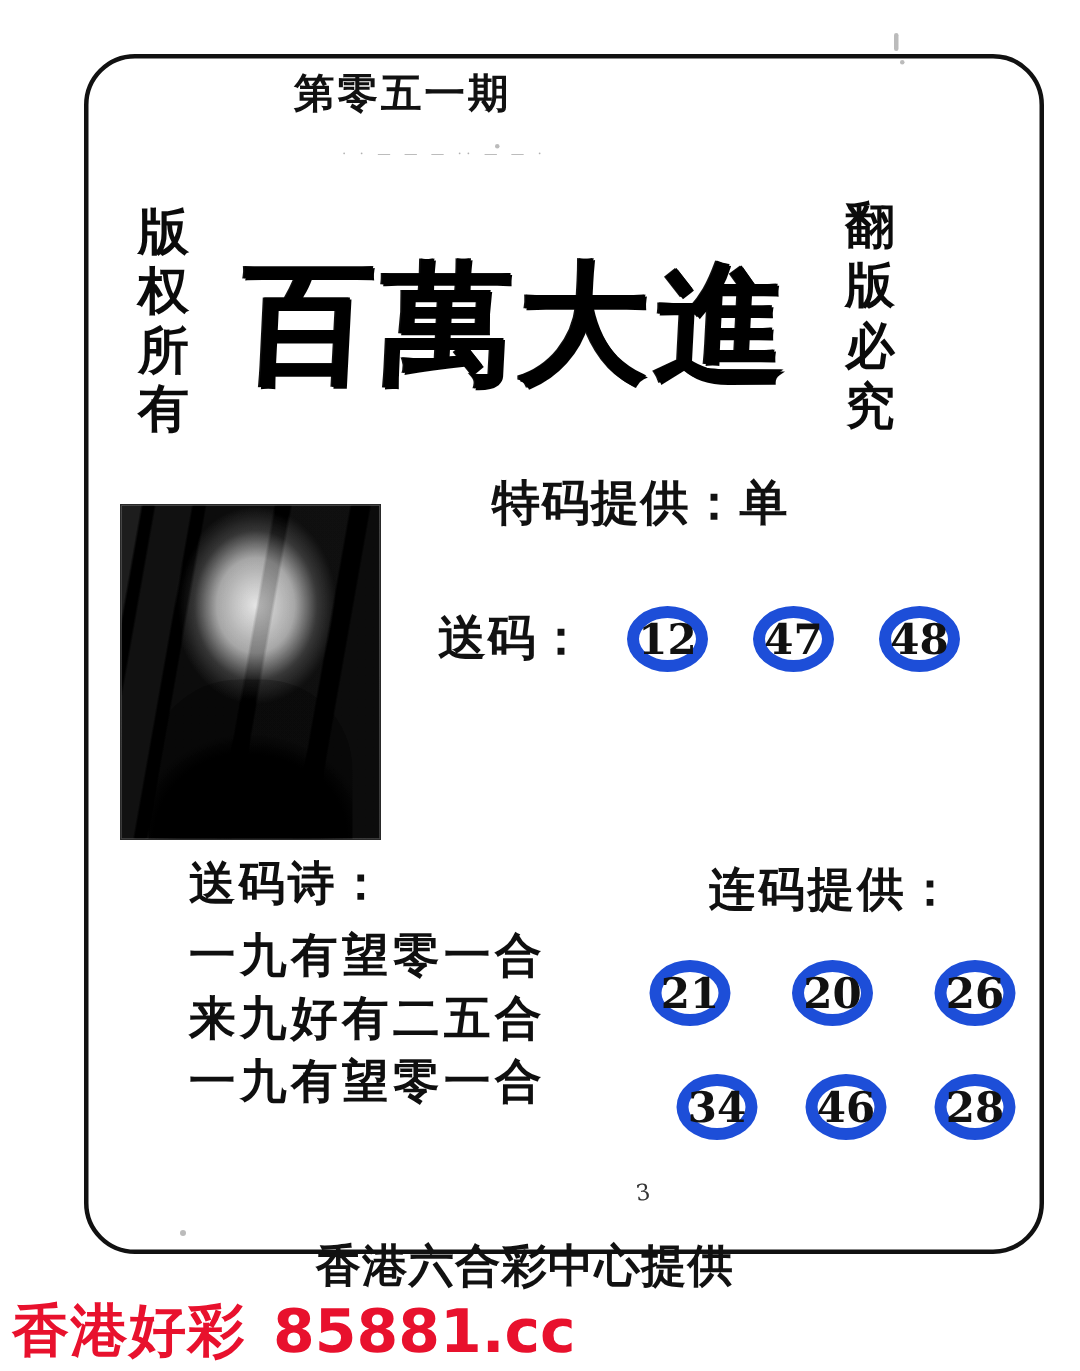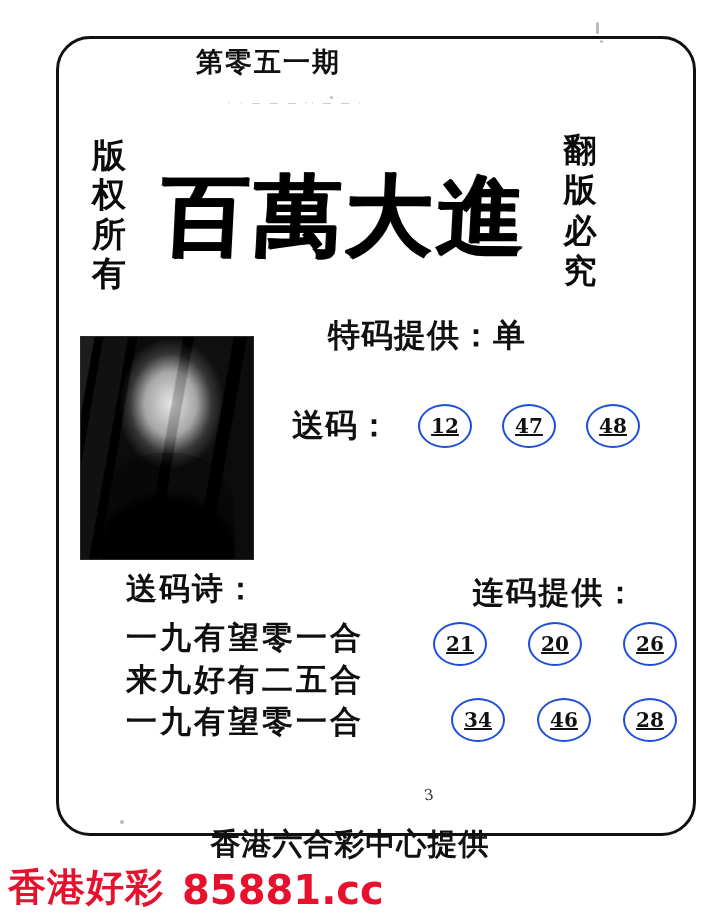--- a/index.html
+++ b/index.html
@@ -153,28 +153,27 @@
     font-weight: bold;
     color: #111;
     letter-spacing: 1px;
   }
   .ball {
     display: inline-flex;
     align-items: center;
     justify-content: center;
     width: 54px;
     height: 44px;
-    border: 2px solid #1d4ed8;
+    border: 8px solid #1d4ed8;
     border-radius: 50%;
-    font-size: 20px;
+    font-size: 28px;
     font-weight: bold;
     color: #111;
     margin: 0 3px;
     box-sizing: border-box;
-    text-decoration: underline;
   }
 
   .row-zodiac {
     position: absolute;
     left: 292px;
     top: 492px;
     font-size: 32px;
     font-weight: bold;
     color: #111;
     letter-spacing: 1px;
@@ -209,21 +208,21 @@
     left: 430px;
     top: 572px;
     width: 250px;
   }
   .lian .lian-title {
     font-size: 31px;
     font-weight: bold;
     letter-spacing: 2px;
     color: #111;
     text-align: center;
-    margin-bottom: 8px;
+    margin-bottom: 26px;
   }
   .lian .lian-row {
     display: flex;
     justify-content: space-between;
     margin-bottom: 32px;
   }
   .lian .lian-row.second { padding-left: 18px; }
 
   .footer-line {
     position: absolute;
@@ -244,21 +243,21 @@
     font-size: 15px;
     color: #333;
     transform: rotate(-8deg);
   }
 
   .watermark {
     position: absolute;
     left: 8px;
     top: 862px;
     display: flex;
-    align-items: flex-end;
+    align-items: center;
     gap: 18px;
   }
   .watermark .wm-cn {
     font-size: 38px;
     font-weight: bold;
     color: #e8112d;
     letter-spacing: 1px;
     font-family: "DejaVu Sans", sans-serif;
   }
   .watermark .wm-url {

